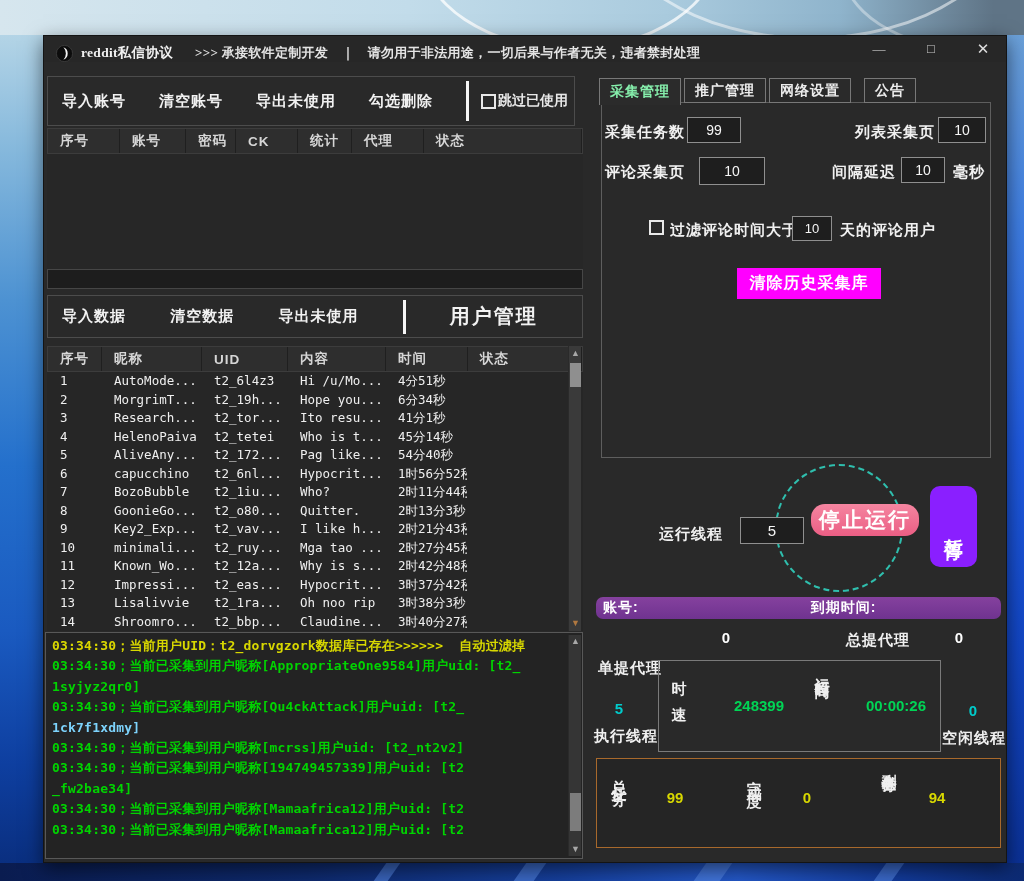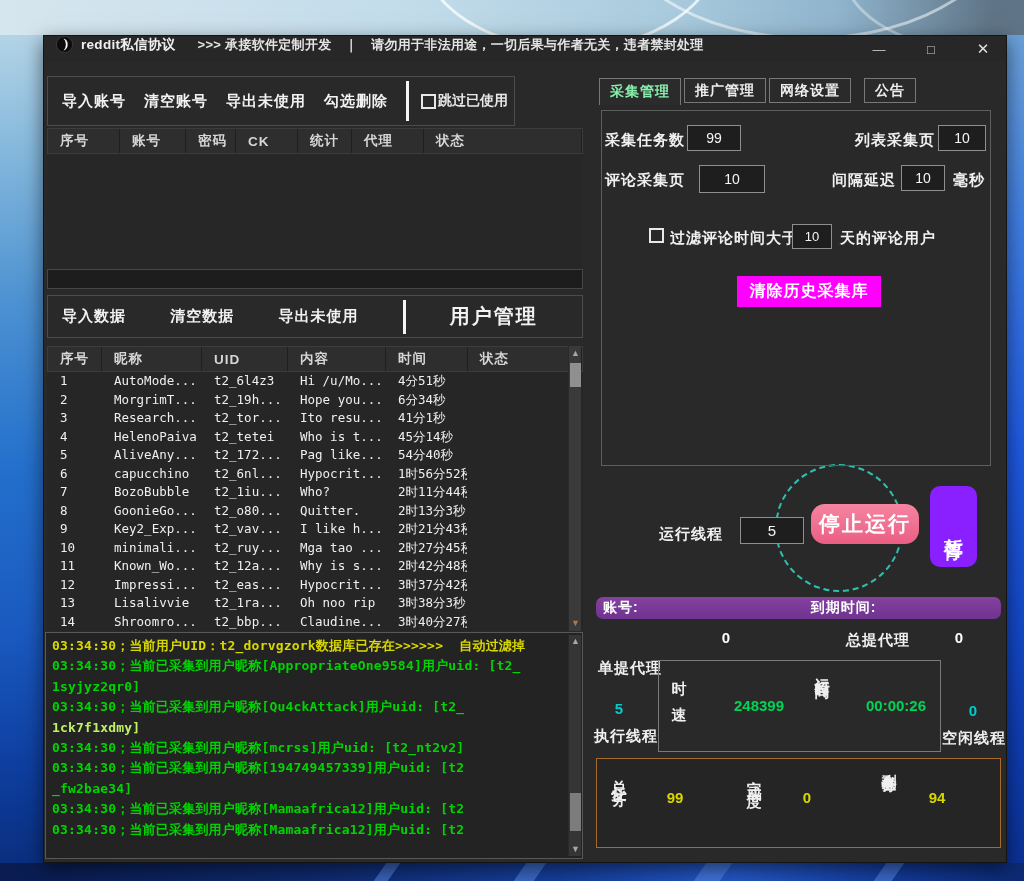--- a/index.html
+++ b/index.html
@@ -18,35 +18,35 @@
     background:linear-gradient(180deg,#6ba0d8 0%,#3f7ee2 22%,#1f5ae0 48%,#1246c4 72%,#0a2f92 100%); }
   #wp-bottom { left:0; top:863px; width:1024px; height:18px;
     background:linear-gradient(90deg,#0a1c50 0%,#0e2a6e 30%,#16409e 55%,#2458c8 72%,#123a9a 88%,#0c2a72 100%); }
   #wp-bottom .streak { position:absolute; background:rgba(90,140,235,.55); transform:skewX(-35deg); }
 
   
   .window { position:absolute; left:43px; top:35px; width:964px; height:828px;
     background:#292929; border:1px solid #141414; box-shadow:0 6px 18px rgba(0,0,0,.55); color:#e8e8e8; }
 
   .titlebar { position:absolute; left:0; top:0; width:100%; height:26px; background:#272727;
-    display:flex; align-items:flex-start; }
+    display:flex; align-items:flex-end;font-family:Liberation Serif, serif; }
   .titlebar .logo { width:17px; height:17px; margin:0 8px 0 12px; flex:0 0 auto; }
   .title-app { font-size:13.5px; font-weight:bold; color:#f0f0f0; letter-spacing:.3px; }
   .title-rest { font-size:13px; font-weight:bold; color:#e4e4e4; margin-left:22px; letter-spacing:.3px; }
   .win-controls { position:absolute; right:14px; top:0; height:26px; display:flex; align-items:center; gap:34px; }
   .win-btn { color:#c8c8c8; font-size:13px; width:18px; text-align:center; }
   .flatbtn { background:transparent; border:none; color:#f2f2f2; font-weight:bold; font-size:15px;
     font-family:inherit; letter-spacing:1px; }
   .vdivider { width:3px; background:#f5f5f5; }
   .checkbox { display:inline-block; width:15px; height:15px; border:2px solid #e8e8e8; background:transparent; }
   .numfield { background:#1e1e1e; border:1px solid #8f8f8f; color:#f5f5f5; text-align:center;
     font-size:14px; font-family:inherit; }
 
   
-  .toolbar1 { position:absolute; left:3px; top:40px; width:468px; height:50px;
+  .toolbar1 { position:absolute; left:3px; top:40px; width:528px; height:50px;
     display:flex; align-items:center; border:1px solid #4c4c4c; }
   .toolbar1 .flatbtn { flex:0 0 auto; }
   .tb-sp { flex:1; }
 
   .thead { position:absolute; display:grid; background:#2e2e2e; border:1px solid #3c3c3c;
     font-size:13.5px; color:#d6d6d6; }
   .thead .th { display:flex; align-items:center; padding-left:12px; border-right:1px solid #1f1f1f;
     font-weight:bold; letter-spacing:1px; overflow:hidden; }
   #acct-head { left:3px; top:92px; width:536px; height:26px;
     grid-template-columns:72px 66px 50px 62px 54px 72px auto; }
@@ -80,31 +80,31 @@
     white-space:pre; overflow:hidden; font-weight:bold; letter-spacing:.2px; }
 
   
   .tabs { position:absolute; left:555px; top:42px; display:flex; gap:3px; z-index:2; }
   .tab { height:25px; padding:0 10px; display:flex; align-items:center; justify-content:center;
     border:1px solid #787878; background:#2a2a2a; color:#ececec; font-size:14px; font-weight:bold;
     letter-spacing:1px; }
   .tab.active { color:#86efac; background:#2b2b2b; border-bottom:none; height:27px; }
   .tab:last-child { margin-left:10px; }
 
-  .groupbox { position:absolute; left:557px; top:74px; width:390px; height:356px;
+  .groupbox { position:absolute; left:557px; top:66px; width:390px; height:356px;
     border:1px solid #5e5e5e; z-index:1; }
   .lbl { position:absolute; font-size:15px; font-weight:bold; color:#f0f0f0; letter-spacing:1px; }
 
   .magenta-btn { position:absolute; left:135px; top:165px; width:144px; height:31px;
     background:#ff00ff; border:none; color:#fff; font-size:16px; font-weight:bold;
     font-family:inherit; letter-spacing:1px; }
 
   .dashed-circle { position:absolute; left:731px; top:428px; width:128px; height:128px;
     border:2px dashed #2fbfae; border-radius:50%; }
-  .stop-btn { position:absolute; left:767px; top:468px; width:108px; height:40px;
+  .stop-btn { position:absolute; left:767px; top:468px; width:108px; height:32px;
     background:linear-gradient(180deg,#f585a0,#eb5e84); border:none; border-radius:14px;
     color:#fff; font-size:21px; font-weight:bold; font-family:inherit; letter-spacing:2px; }
   .pause-btn { position:absolute; left:886px; top:450px; width:47px; height:81px;
     background:#8a1fff; border:none; border-radius:10px; color:#fff; font-size:19px; font-weight:bold;
     font-family:inherit; display:flex; align-items:center; justify-content:center; }
   .v-text { writing-mode:vertical-lr; text-orientation:upright; }
 
   .license-bar { position:absolute; left:552px; top:561px; width:405px; height:22px;
     background:linear-gradient(180deg,#85419e,#6f3390); display:flex; align-items:center;
     font-size:14px; font-weight:bold; color:#fff; letter-spacing:1px;border-radius:7px; }
@@ -330,21 +330,21 @@
       <div class="sb-thumb" style="top:17px; height:24px;"></div>
       <div class="sb-arrow" style="bottom:1px; color:#b07840;">▼</div>
     </div>
 
     <div class="logbox">
 
     <div class="logline" style="color: rgb(216, 216, 0);">03:34:30；当前用户UID：t2_dorvgzork数据库已存在&gt;&gt;&gt;&gt;&gt;&gt;  自动过滤掉</div>
         <div class="logline" style="color: rgb(0, 212, 0);">03:34:30；当前已采集到用户昵称[AppropriateOne9584]用户uid: [t2_</div>
         <div class="logline" style="color: rgb(0, 212, 0);">1syjyz2qr0]</div>
         <div class="logline" style="color: rgb(0, 212, 0);">03:34:30；当前已采集到用户昵称[Qu4ckAttack]用户uid: [t2_</div>
-        <div class="logline" style="color: #bef264;">1ck7f1xdmy]</div>
+        <div class="logline" style="color: #7dd3fc;">1ck7f1xdmy]</div>
         <div class="logline" style="color: rgb(0, 212, 0);">03:34:30；当前已采集到用户昵称[mcrss]用户uid: [t2_nt2v2]</div>
         <div class="logline" style="color: rgb(0, 212, 0);">03:34:30；当前已采集到用户昵称[194749457339]用户uid: [t2</div>
         <div class="logline" style="color: rgb(0, 212, 0);">_fw2bae34]</div>
         <div class="logline" style="color: rgb(0, 212, 0);">03:34:30；当前已采集到用户昵称[Mamaafrica12]用户uid: [t2</div>
         <div class="logline" style="color: rgb(0, 212, 0);"></div>
         <div class="logline" style="color: rgb(0, 212, 0);">03:34:30；当前已采集到用户昵称[Mamaafrica12]用户uid: [t2</div>
       </div>
     <div class="scrollbar" id="log-scroll">
       <div class="sb-arrow" style="top:0;">▲</div>
       <div class="sb-thumb" style="top:158px; height:38px; background:#7c7c7c;"></div>

